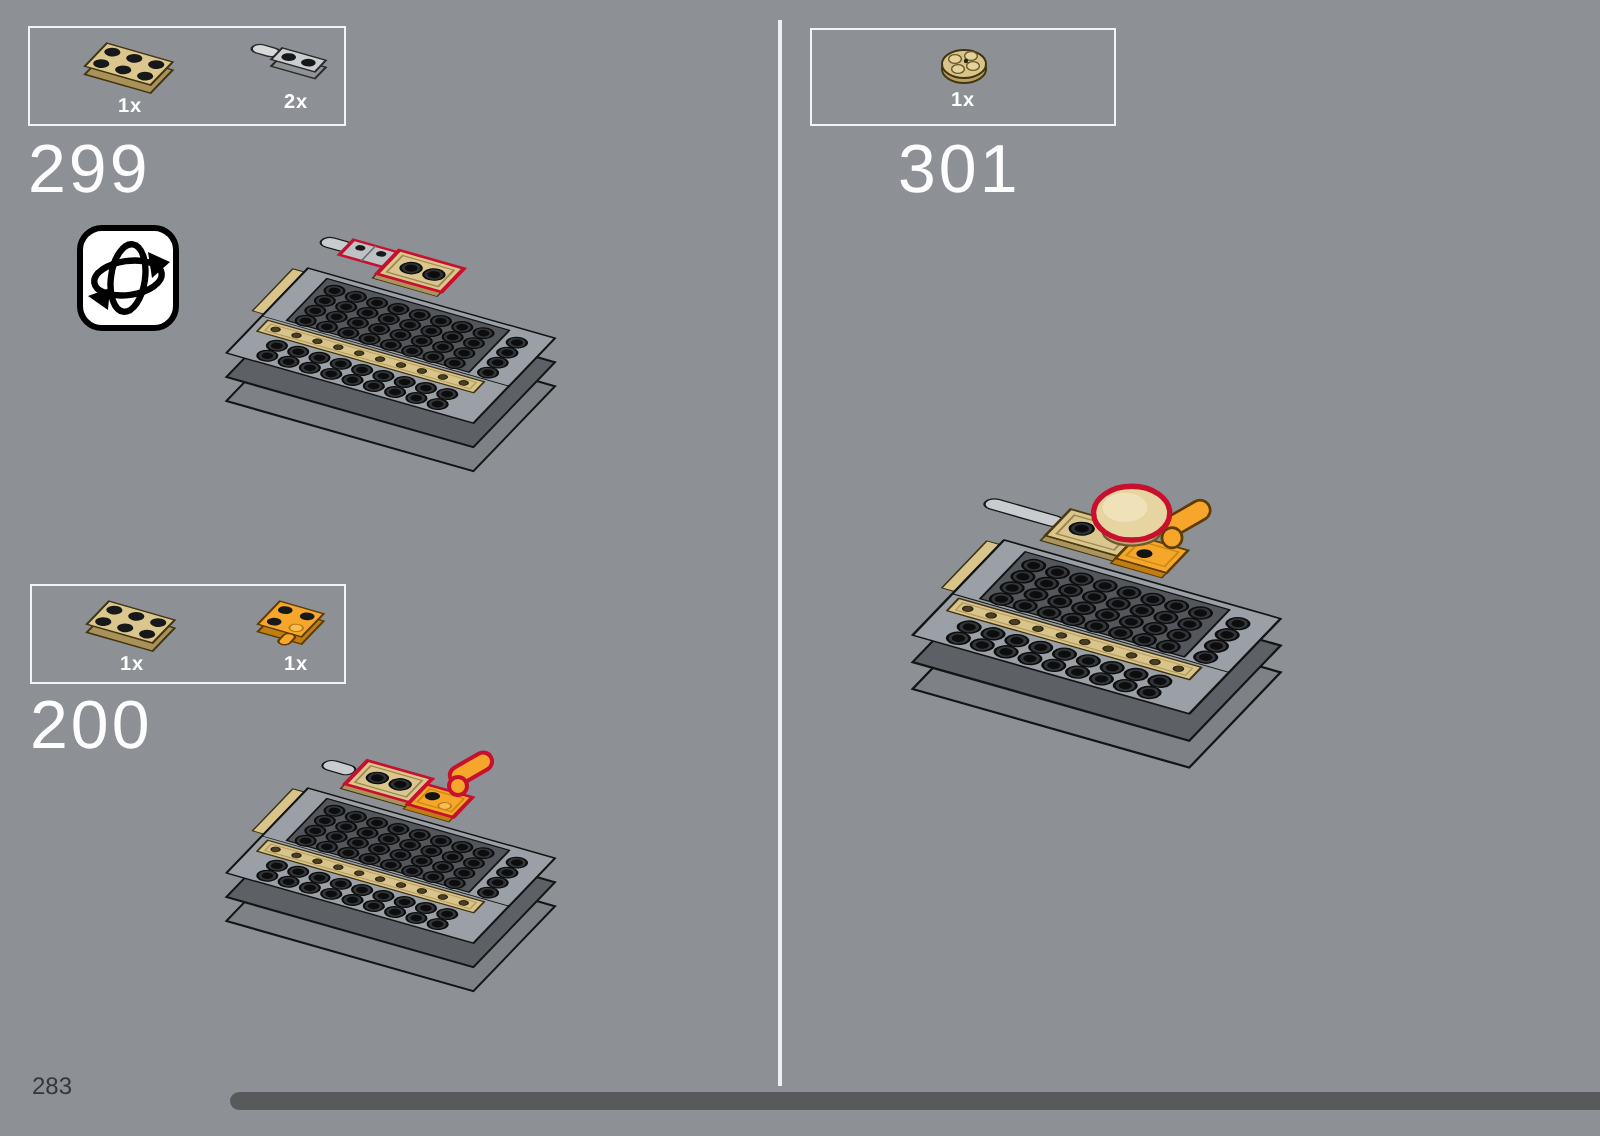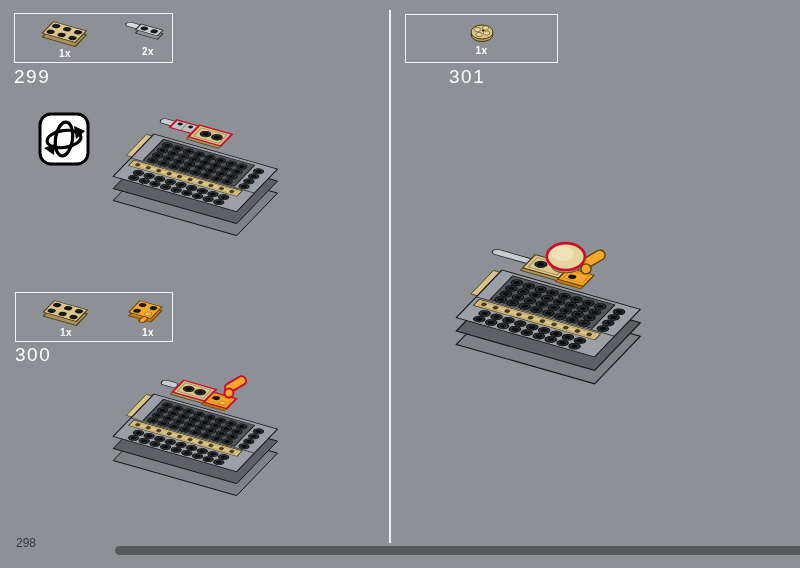--- a/index.html
+++ b/index.html
@@ -22,21 +22,21 @@
   .part-cell { display: flex; flex-direction: column; align-items: center; }
   .part-qty {
     color: #ffffff;
     font-size: 10px;
     font-weight: 700;
     margin-top: 1px;
     letter-spacing: 0.5px;
   }
   .step-number {
     color: #fdfdfd;
-    font-size: 19px;
+    font-size: 34px;
     font-weight: 400;
     letter-spacing: 1.5px;
   }
   .divider {
     width: 1.5px;
     background: #eef0f1;
   }
   .page-number {
     color: #35373a;
     font-size: 12px;
@@ -268,21 +268,21 @@
     <div class="part-qty">1x</div>
   </div>
   <div class="part-cell">
     <svg width="44" height="30" viewBox="-12 -4 38 26">
       <use href="#part-orangeclip"></use>
     </svg>
     <div class="part-qty">1x</div>
   </div>
 </div>
 
-<div class="abs step-number" style="left:15px; top:344px;">300</div>
+<div class="abs step-number" style="left:15px; top:344px;">200</div>
 
 <div class="abs" style="left:98px; top:352px;">
   <svg width="240" height="182" viewBox="0 0 240 182">
     <g transform="translate(56,42)">
       <use href="#sil" y="24" fill="#7e8286" stroke="#141414"></use>
       <use href="#sil" y="12" fill="#5d6165" stroke="#141414"></use>
       <g transform="matrix(0.95,0.27,-0.48,0.5,0,0)">
           <use href="#base-top"></use>
         </g>
       <g transform="translate(0,-13)">
@@ -342,15 +342,15 @@
         <rect x="73" y="3" width="23" height="9" rx="4.5" transform="rotate(-30 75 11)" fill="#f5a62b" stroke="#5f3c00" stroke-width="1.2"></rect>
         <circle cx="75" cy="12" r="4.5" fill="#f5a62b" stroke="#5f3c00" stroke-width="1.2"></circle>
         <ellipse cx="57" cy="9" rx="13" ry="6.5" fill="#bfa872" stroke="#6b5a28" stroke-width="1"></ellipse>
         <ellipse cx="57" cy="1" rx="17" ry="12" fill="#e6d5a0" stroke="#c8102e" stroke-width="2.4"></ellipse>
         <ellipse cx="54" cy="-1.5" rx="10" ry="6.5" fill="#efe2b8"></ellipse>
       </g>
     </g>
   </svg>
 </div>
 
-<div class="abs page-number" style="left:16px; top:536px;">298</div>
+<div class="abs page-number" style="left:16px; top:536px;">283</div>
 
 <div class="abs progress-bar" style="left:115px; top:546px; width:685px; height:9px;"></div>
 
 </body></html>

